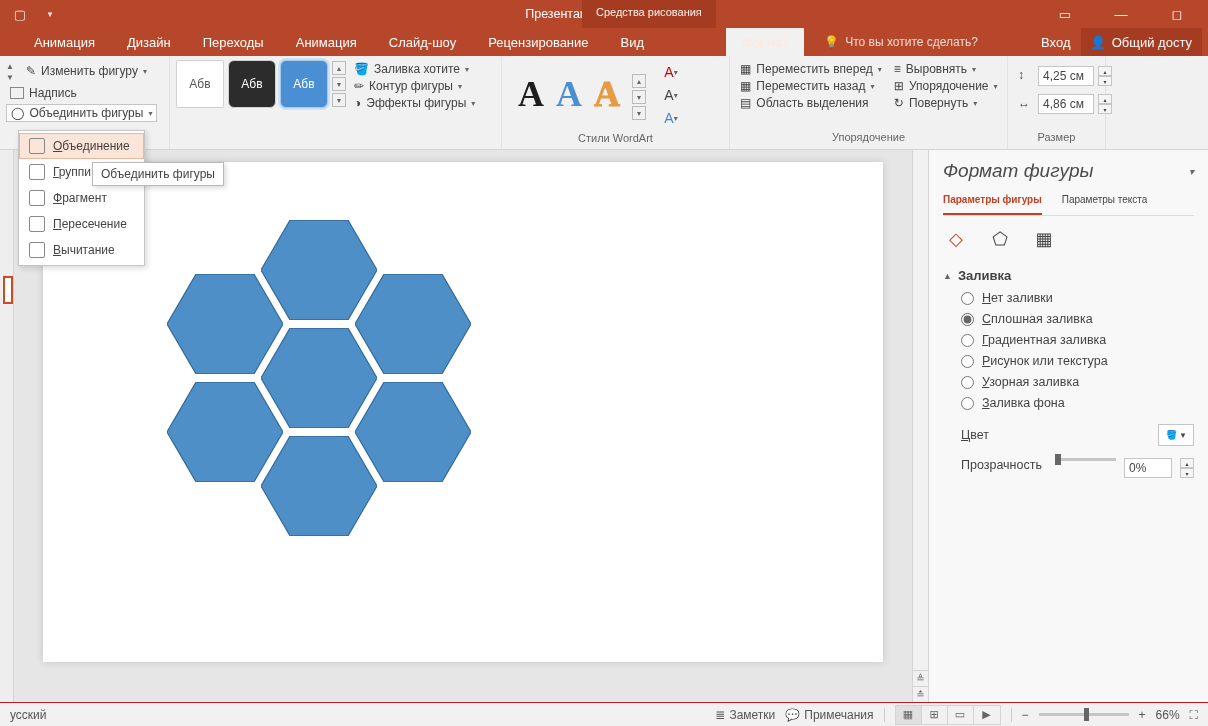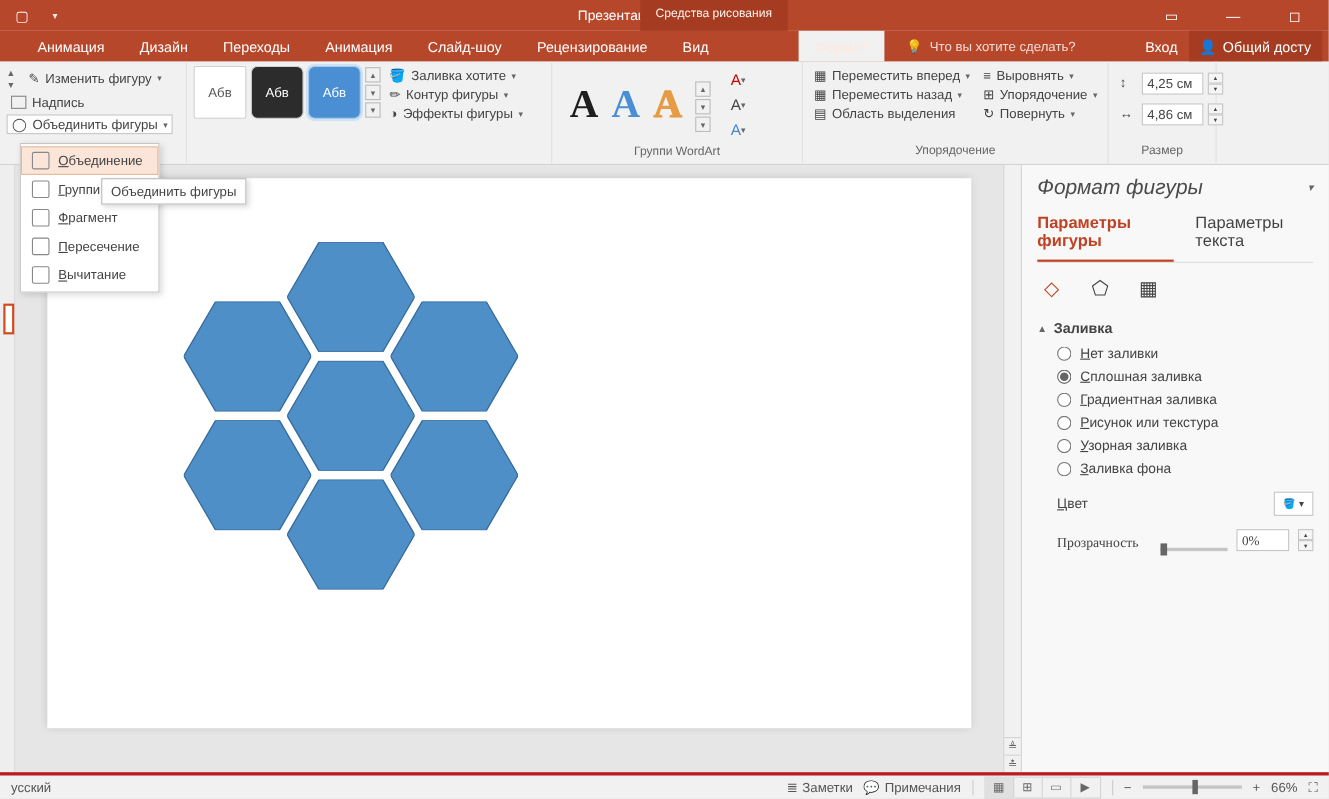--- a/index.html
+++ b/index.html
@@ -83,40 +83,40 @@
   .hex polygon { fill: #4e8fc8; stroke: #346a9b; stroke-width: 1; }
   
   .vscroll { width: 16px; background: #f1f1f1; border-left: 1px solid #d4d4d4; position: relative; }
   .nav-arrows { position: absolute; bottom: 0; width: 100%; display: flex; flex-direction: column; }
   .nav-arrows span { height: 16px; display: flex; align-items: center; justify-content: center; font-size: 10px; color: #666; border-top: 1px solid #d4d4d4; cursor: pointer; }
   
   
   .format-pane { position: absolute; top: 150px; right: 0; bottom: 24px; width: 280px; background: #f8f8f8; border-left: 1px solid #d4d4d4; padding: 10px 14px; font-size: 12.5px; }
   .fp-title { color: #4b4b4b; font-size: 19px; font-weight: 400; margin-bottom: 8px; display: flex; justify-content: space-between; align-items: center; font-style: italic; }
   .fp-tabs { display: flex; gap: 20px; border-bottom: 1px solid #ddd; margin-bottom: 10px; }
-  .fp-tab { padding: 4px 0 8px 0; cursor: pointer; font-size: 15px; }
+  .fp-tab { padding: 4px 0 8px 0; cursor: pointer; font-size: 10px; }
   .fp-tab.active { color: #c04224; border-bottom: 2px solid #c04224; font-weight: 600; }
   .fp-icons { display: flex; gap: 18px; margin-bottom: 16px; }
   .fp-ico { width: 26px; height: 26px; display: flex; align-items: center; justify-content: center; cursor: pointer; font-size: 18px; }
   .fp-ico.active { color: #c04224; }
   .fp-section { margin-bottom: 10px; }
   .fp-section-head { display: flex; align-items: center; gap: 6px; font-weight: 600; color: #444; cursor: pointer; margin-bottom: 8px; font-size: 13px; }
   .fp-caret { font-size: 9px; color: #666; }
   .fp-radio-group { padding-left: 18px; display: flex; flex-direction: column; gap: 7px; }
   .fp-radio { display: flex; align-items: center; gap: 8px; cursor: pointer; font-size: 12.5px; }
   .fp-radio input { accent-color: #666; }
   .fp-row { display: flex; align-items: center; justify-content: space-between; padding-left: 18px; margin-top: 14px; font-size: 12.5px; }
   .color-btn { width: 36px; height: 22px; border: 1px solid #c5c5c5; background: #fff; display: flex; align-items: center; justify-content: center; cursor: pointer; gap: 3px; font-size: 9px; }
-  .trans-row { display: flex; align-items: flex-end; padding-left: 18px; margin-top: 12px; gap: 8px; font-size: 12.5px; font-family: Liberation Serif, serif; }
+  .trans-row { display: flex; align-items: flex-start; padding-left: 18px; margin-top: 12px; gap: 8px; font-size: 12.5px; }
   .trans-slider { flex: 1; height: 3px; background: #c5c5c5; position: relative; }
   .trans-slider::before { content: ''; position: absolute; left: 0; top: -4px; width: 6px; height: 11px; background: #666; }
   .trans-field { width: 48px; height: 20px; border: 1px solid #c5c5c5; background: #fff; padding: 0 4px; display: flex; align-items: center; font-size: 12px; }
   
   
-  .statusbar { position: absolute; bottom: 0; left: 0; right: 0; height: 24px; background: #f1f1f1; border-top: 3px solid #b91c1c; display: flex; align-items: center; font-size: 12px; color: #555; padding: 0 10px; }
+  .statusbar { position: absolute; bottom: 0; left: 0; right: 0; height: 24px; background: #f1f1f1; border-top: 1px solid #b91c1c; display: flex; align-items: center; font-size: 12px; color: #555; padding: 0 10px; }
   .sb-left { display: flex; align-items: center; gap: 14px; }
   .sb-right { margin-left: auto; display: flex; align-items: center; gap: 10px; }
   .sb-btn { display: flex; align-items: center; gap: 4px; cursor: pointer; }
   .view-btns { display: flex; border: 1px solid #d4d4d4; }
   .view-btn { width: 26px; height: 18px; display: flex; align-items: center; justify-content: center; border-right: 1px solid #d4d4d4; cursor: pointer; font-size: 11px; color: #666; }
   .view-btn.active { background: #e0e0e0; }
   .zoom-slider { width: 90px; height: 3px; background: #c5c5c5; position: relative; }
   .zoom-slider .handle { position: absolute; left: 50%; top: -5px; width: 5px; height: 13px; background: #666; }
   .zoom-sep { display: inline-block; width: 1px; height: 14px; background: #ccc; }
   
@@ -241,21 +241,21 @@
         <div class="tf-btn">
             <span>A</span>
             <span class="dd-arrow">▾</span>
           </div>
         <div class="tf-btn">
             <span style="color:#48c;">A</span>
             <span class="dd-arrow">▾</span>
           </div>
       </div>
     </div>
-    <div class="rgroup-label">Группи WordArt</div>
+    <div class="rgroup-label">Стили WordArt</div>
   </div>
 
   <div class="rgroup" style="width:278px;">
     <div class="rgroup-body">
       <div class="arrange-col">
         <div class="arr-btn">
             <span>▦</span>
             <span>Переместить вперед</span>
             <span class="dd-arrow">▾</span>
           </div>

